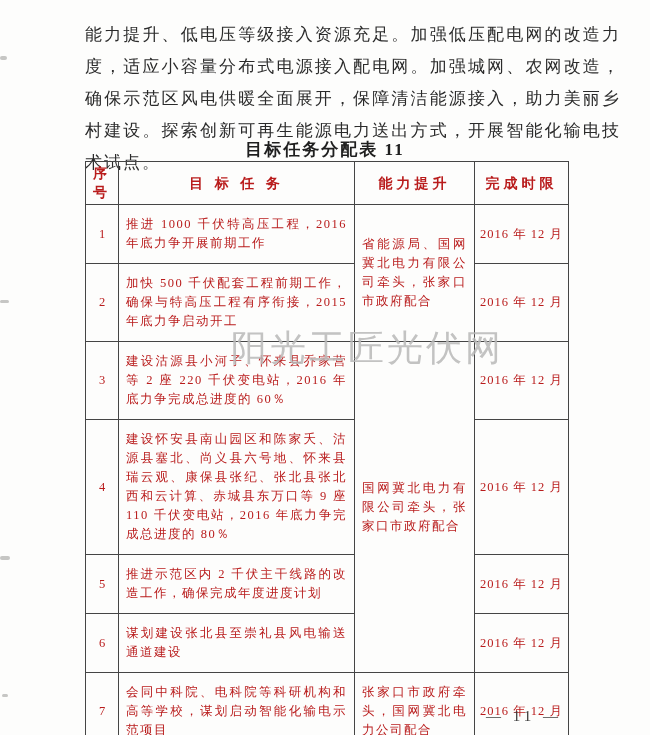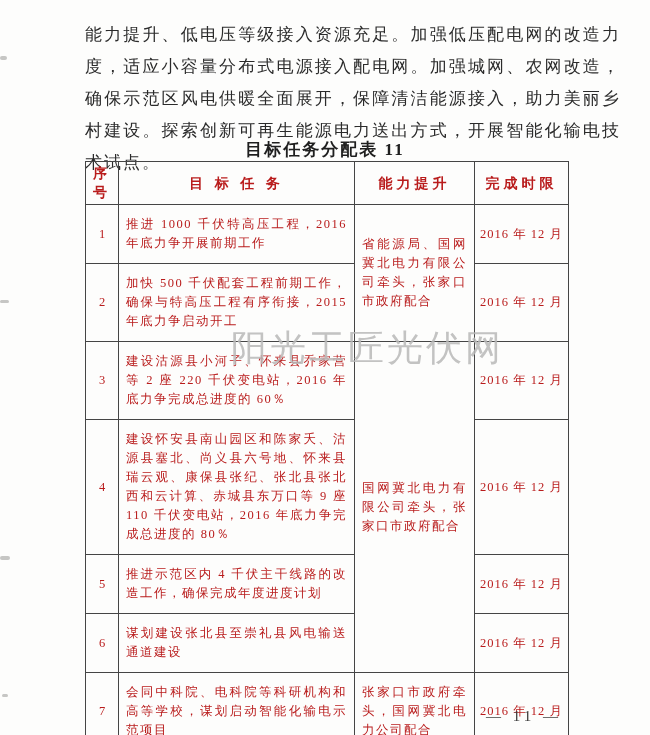--- a/index.html
+++ b/index.html
@@ -124,21 +124,21 @@
         <td class="cell-unit" rowspan="4">国网冀北电力有限公司牵头，张家口市政府配合</td>
         <td class="cell-date">2016 年 12 月</td>
       </tr>
       <tr class="r4">
         <td class="cell-no">4</td>
         <td class="cell-task">建设怀安县南山园区和陈家夭、沽源县塞北、尚义县六号地、怀来县瑞云观、康保县张纪、张北县张北西和云计算、赤城县东万口等 9 座 110 千伏变电站，2016 年底力争完成总进度的 80％</td>
         <td class="cell-date">2016 年 12 月</td>
       </tr>
       <tr class="r5">
         <td class="cell-no">5</td>
-        <td class="cell-task">推进示范区内 4 千伏主干线路的改造工作，确保完成年度进度计划</td>
+        <td class="cell-task">推进示范区内 2 千伏主干线路的改造工作，确保完成年度进度计划</td>
         <td class="cell-date">2016 年 12 月</td>
       </tr>
       <tr class="r6">
         <td class="cell-no">6</td>
         <td class="cell-task">谋划建设张北县至崇礼县风电输送通道建设</td>
         <td class="cell-date">2016 年 12 月</td>
       </tr>
       <tr class="r7">
         <td class="cell-no">7</td>
         <td class="cell-task">会同中科院、电科院等科研机构和高等学校，谋划启动智能化输电示范项目</td>

